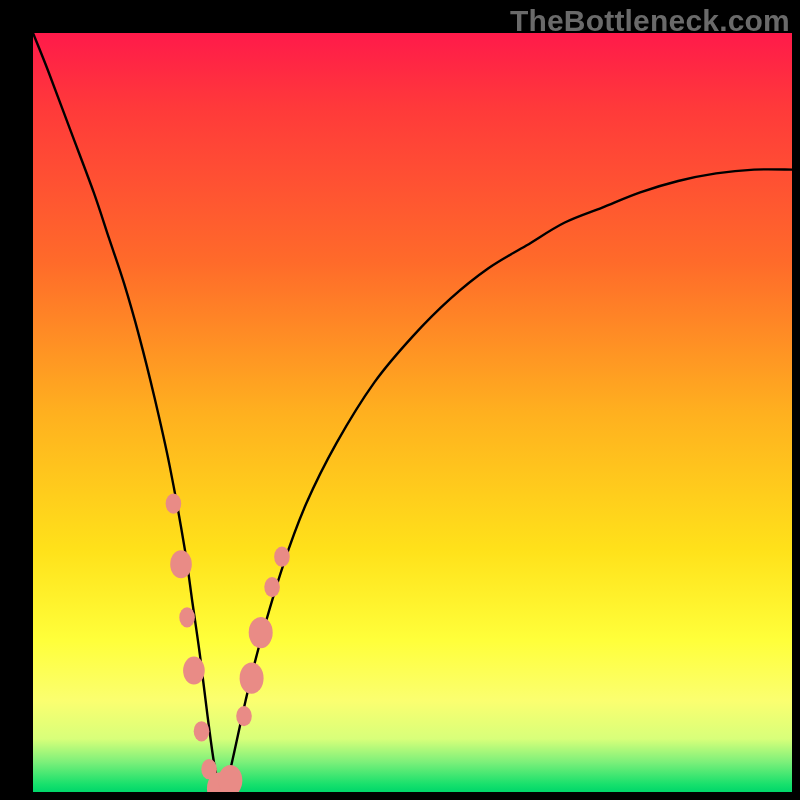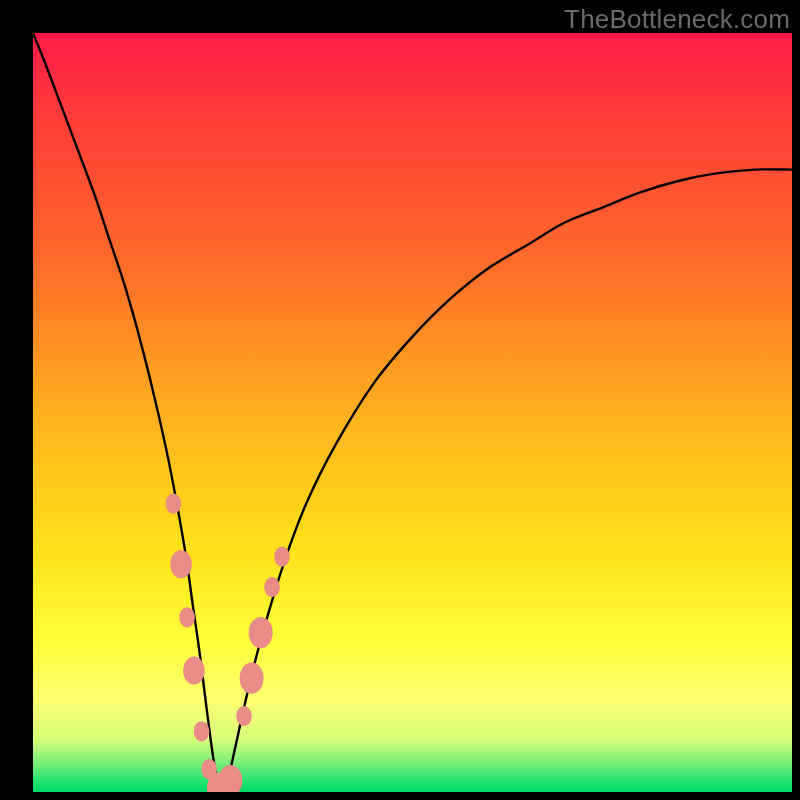--- a/index.html
+++ b/index.html
@@ -37,22 +37,22 @@
       #7ef07a 96%,
       #17e06c 99%,
       #00d66a 100%
     );
   }
   .watermark {
     position: absolute;
     top: 4px;
     right: 10px;
     color: #6a6a6a;
-    font-size: 26px;
-    font-weight: 400;
+    font-size: 30px;
+    font-weight: 700;
     letter-spacing: 0.2px;
     user-select: none;
   }
   svg.curve {
     position: absolute;
     left: 0;
     top: 0;
     width: 759px;
     height: 759px;
   }

